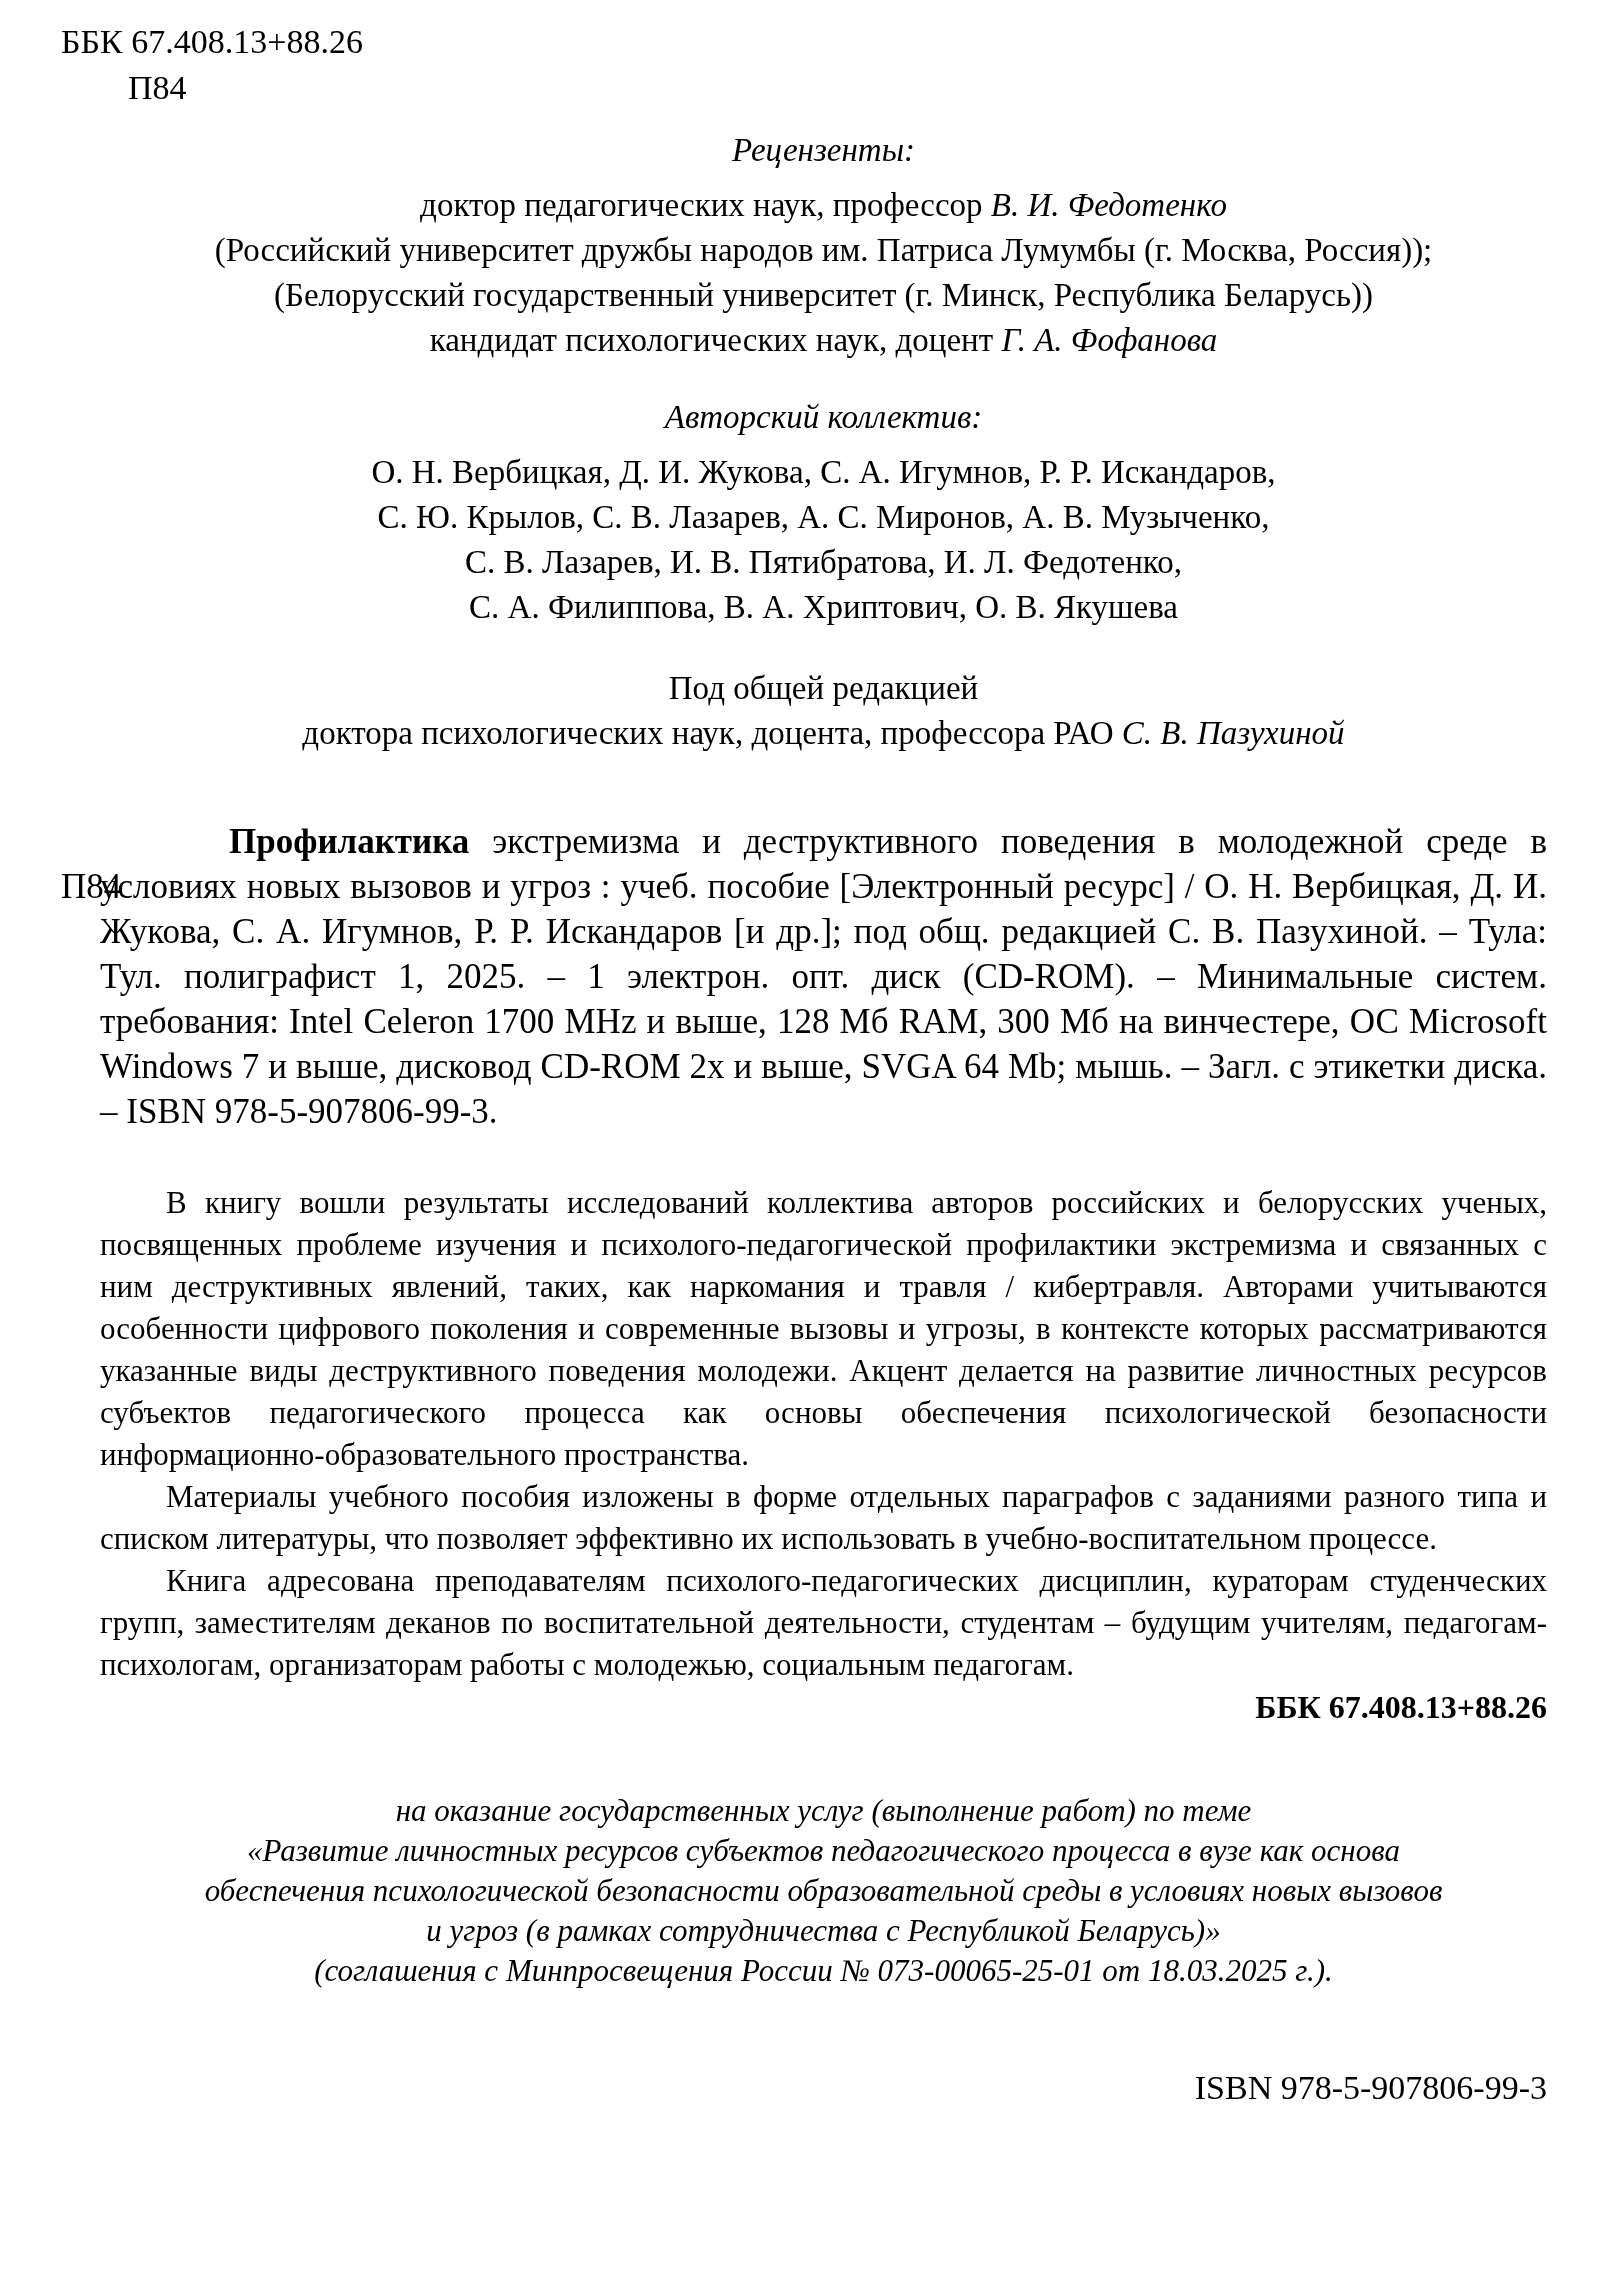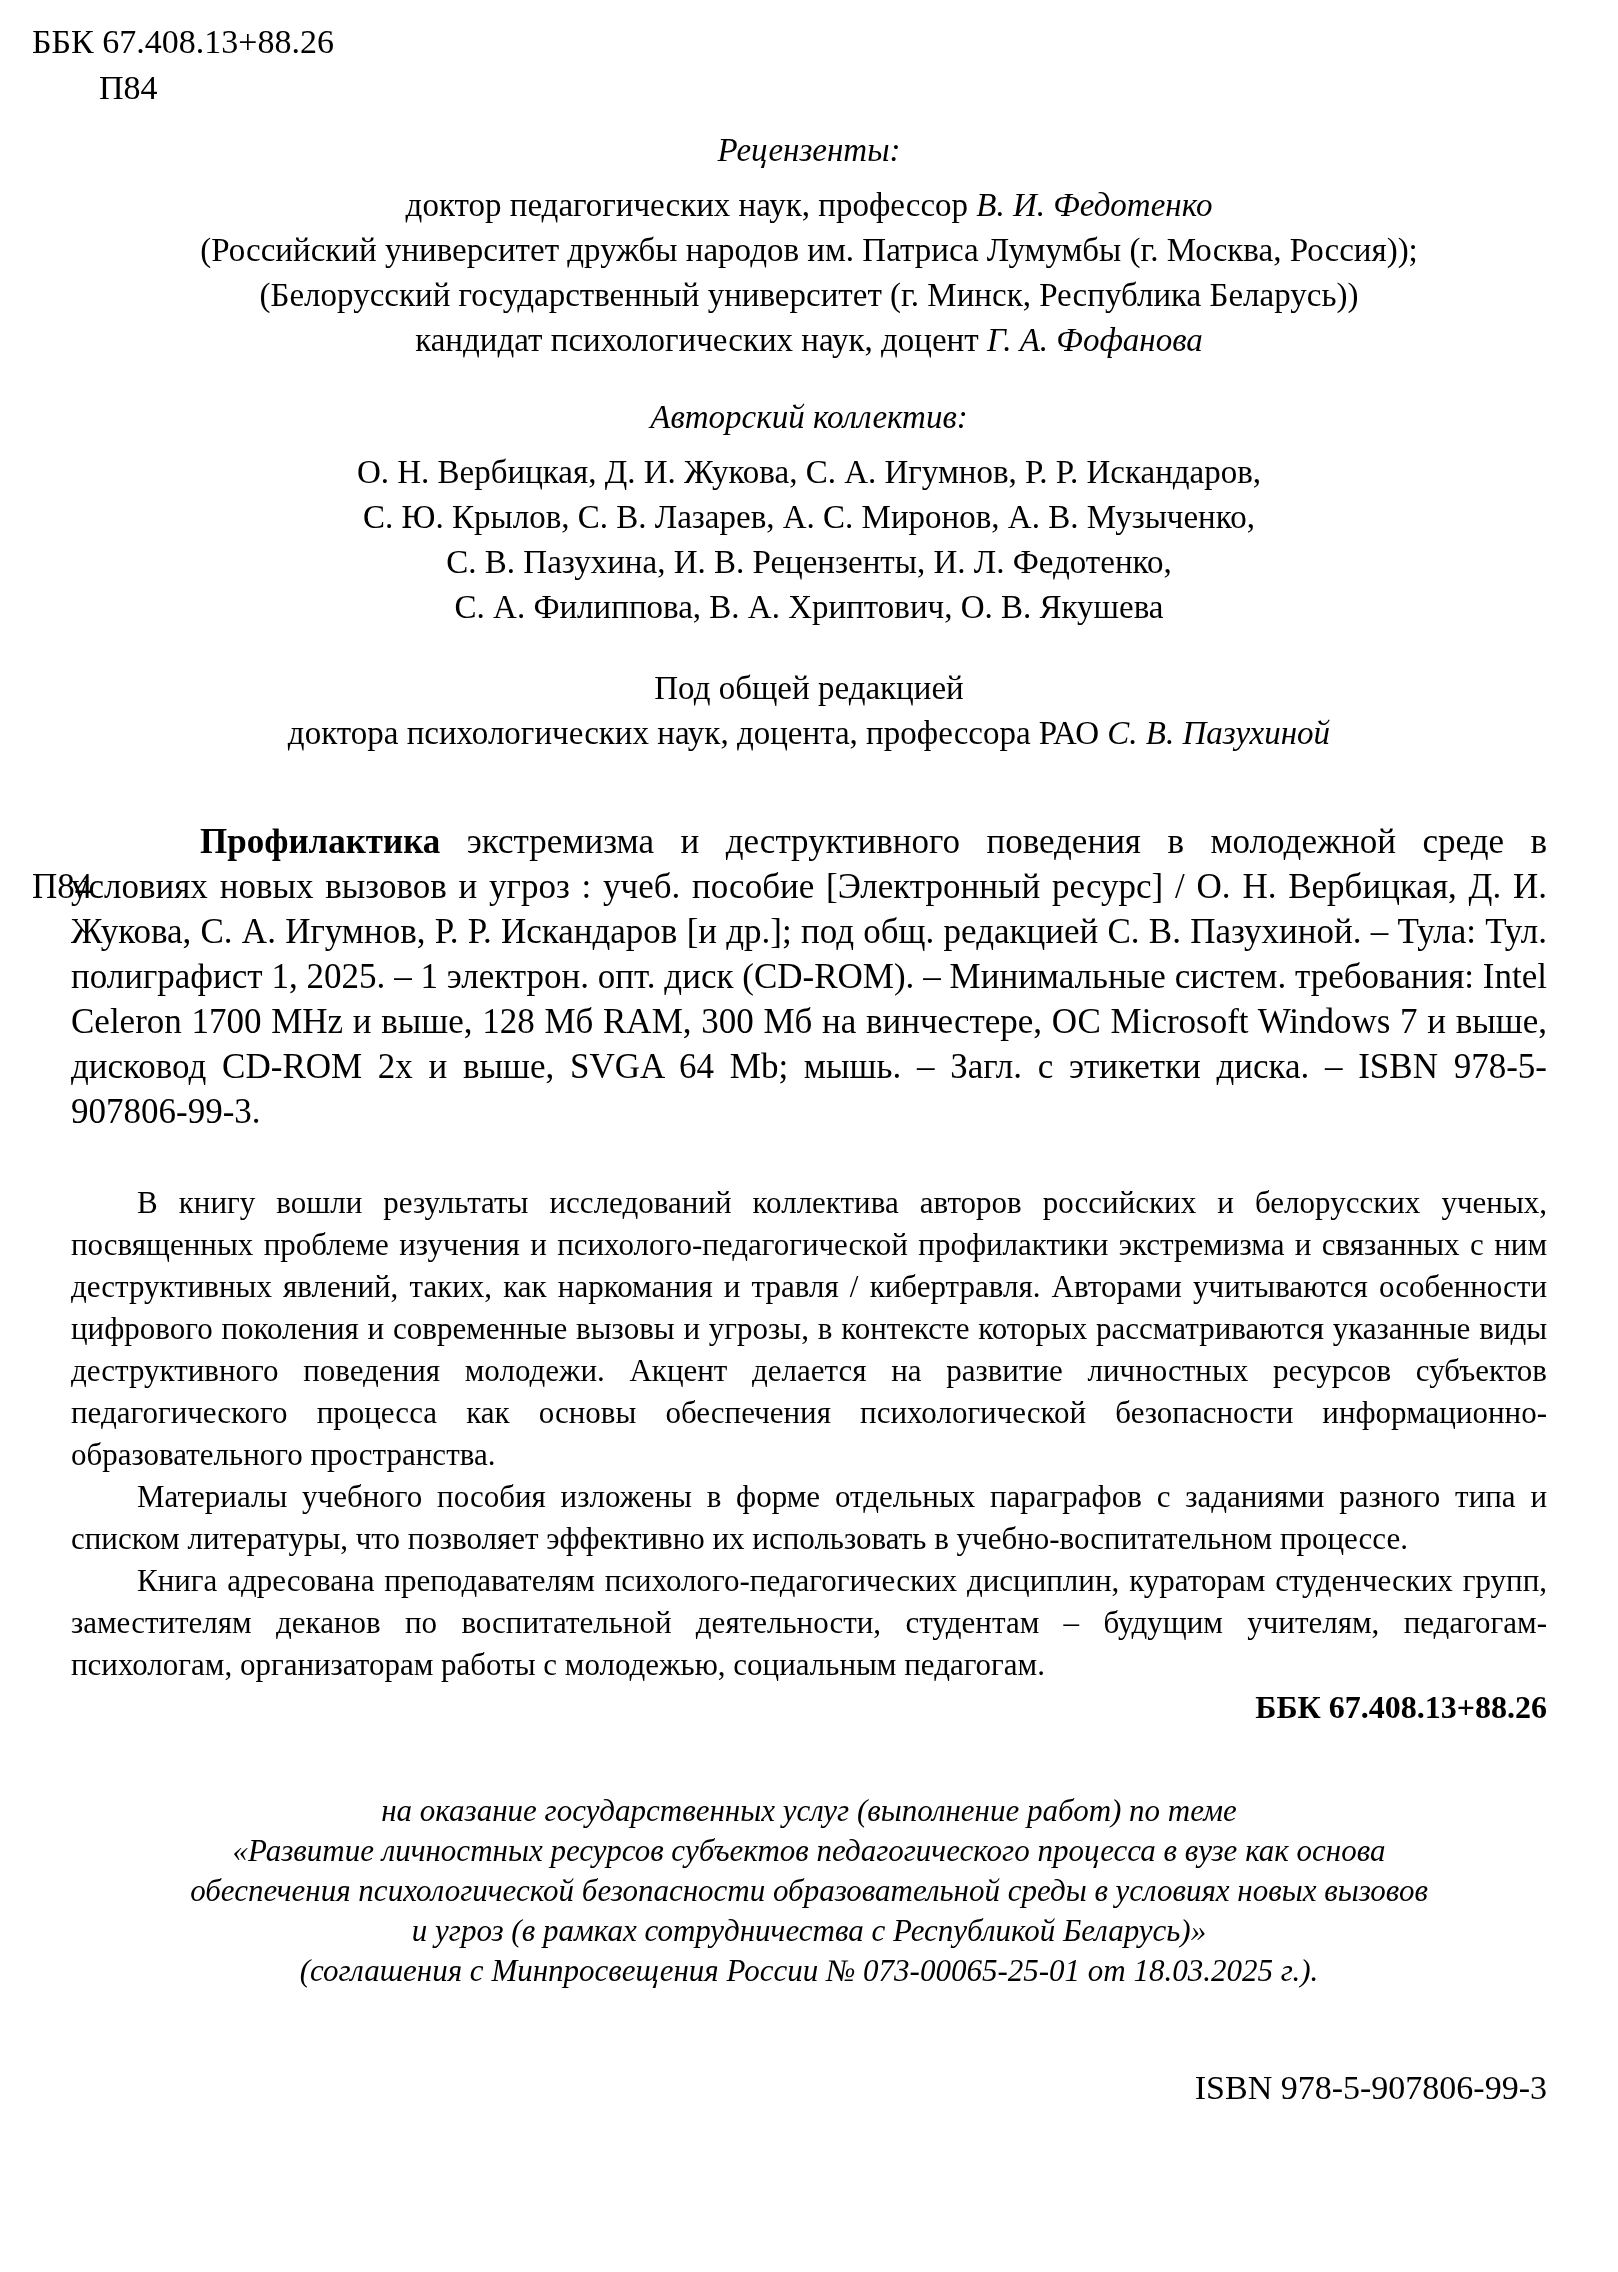--- a/index.html
+++ b/index.html
@@ -7,21 +7,21 @@
     padding: 0;
     background: #ffffff;
     color: #000000;
     font-family: "Liberation Serif", "DejaVu Serif", serif;
   }
   .page {
     position: relative;
     width: 1618px;
     height: 2273px;
     box-sizing: border-box;
-    padding: 19px 71px 0 71px;
+    padding: 19px 71px 0 100px;
     overflow: hidden;
     background: #ffffff;
   }
   .top-codes {
     font-size: 34px;
     line-height: 46px;
     margin-left: -39px;
     white-space: nowrap;
   }
   .top-codes .code2 { margin-left: 67px; }
@@ -106,21 +106,21 @@
     <div><span>доктор педагогических наук, профессор </span><span class="i">В. И. Федотенко</span></div>
     <div>(Российский университет дружбы народов им. Патриса Лумумбы (г. Москва, Россия));</div>
     <div>(Белорусский государственный университет (г. Минск, Республика Беларусь))</div>
     <div><span>кандидат психологических наук, доцент </span><span class="i">Г. А. Фофанова</span></div>
   </div>
 
   <div class="sec-authors center">
     <div class="heading">Авторский коллектив:</div>
     <div>О. Н. Вербицкая, Д. И. Жукова, С. А. Игумнов, Р. Р. Искандаров,</div>
     <div>С. Ю. Крылов, С. В. Лазарев, А. С. Миронов, А. В. Музыченко,</div>
-    <div>С. В. Пазухина, И. В. Рецензенты, И. Л. Федотенко,</div>
+    <div>С. В. Лазарев, И. В. Пятибратова, И. Л. Федотенко,</div>
     <div>С. А. Филиппова, В. А. Хриптович, О. В. Якушева</div>
   </div>
 
   <div class="sec-editor center">
     <div>Под общей редакцией</div>
     <div><span>доктора психологических наук, доцента, профессора РАО </span><span class="i">С. В. Пазухиной</span></div>
   </div>
 
   <div class="sec-biblio">
     <div class="code-margin">П84</div>

